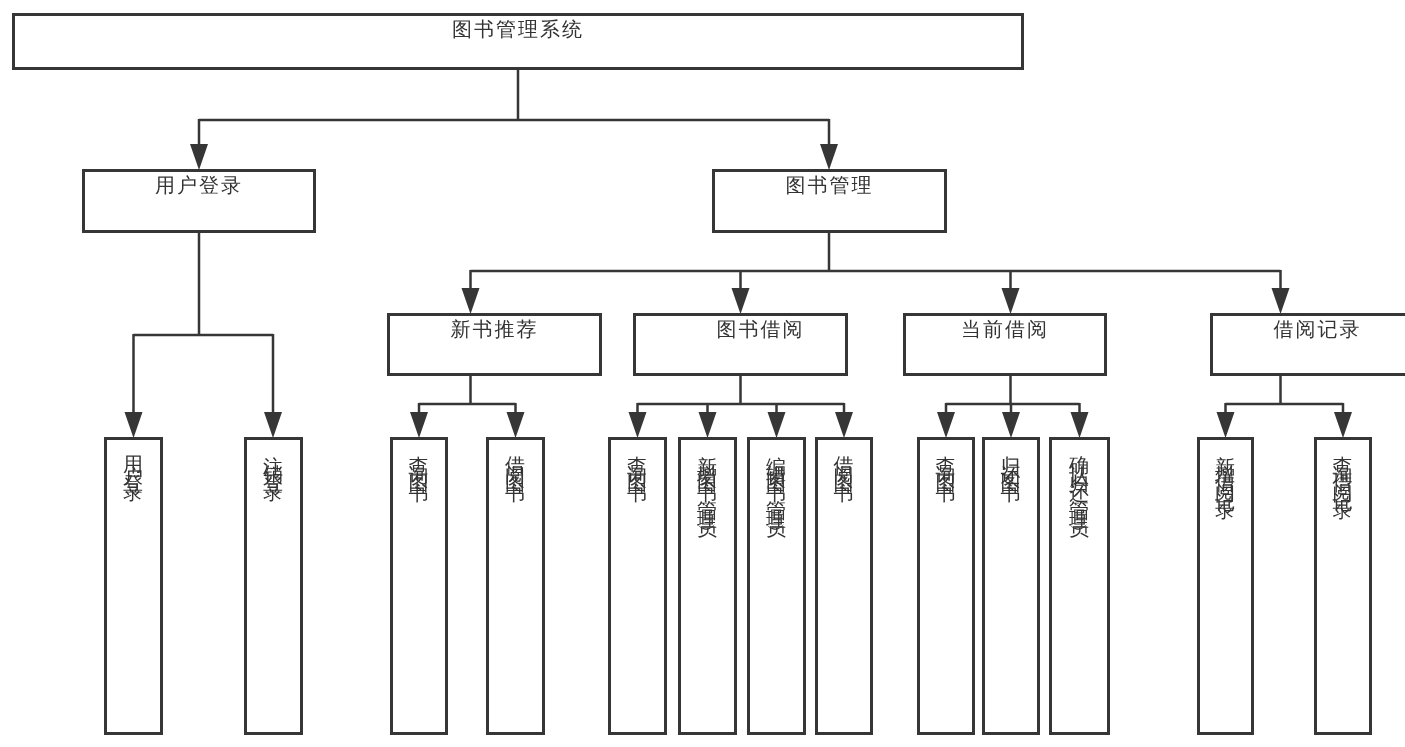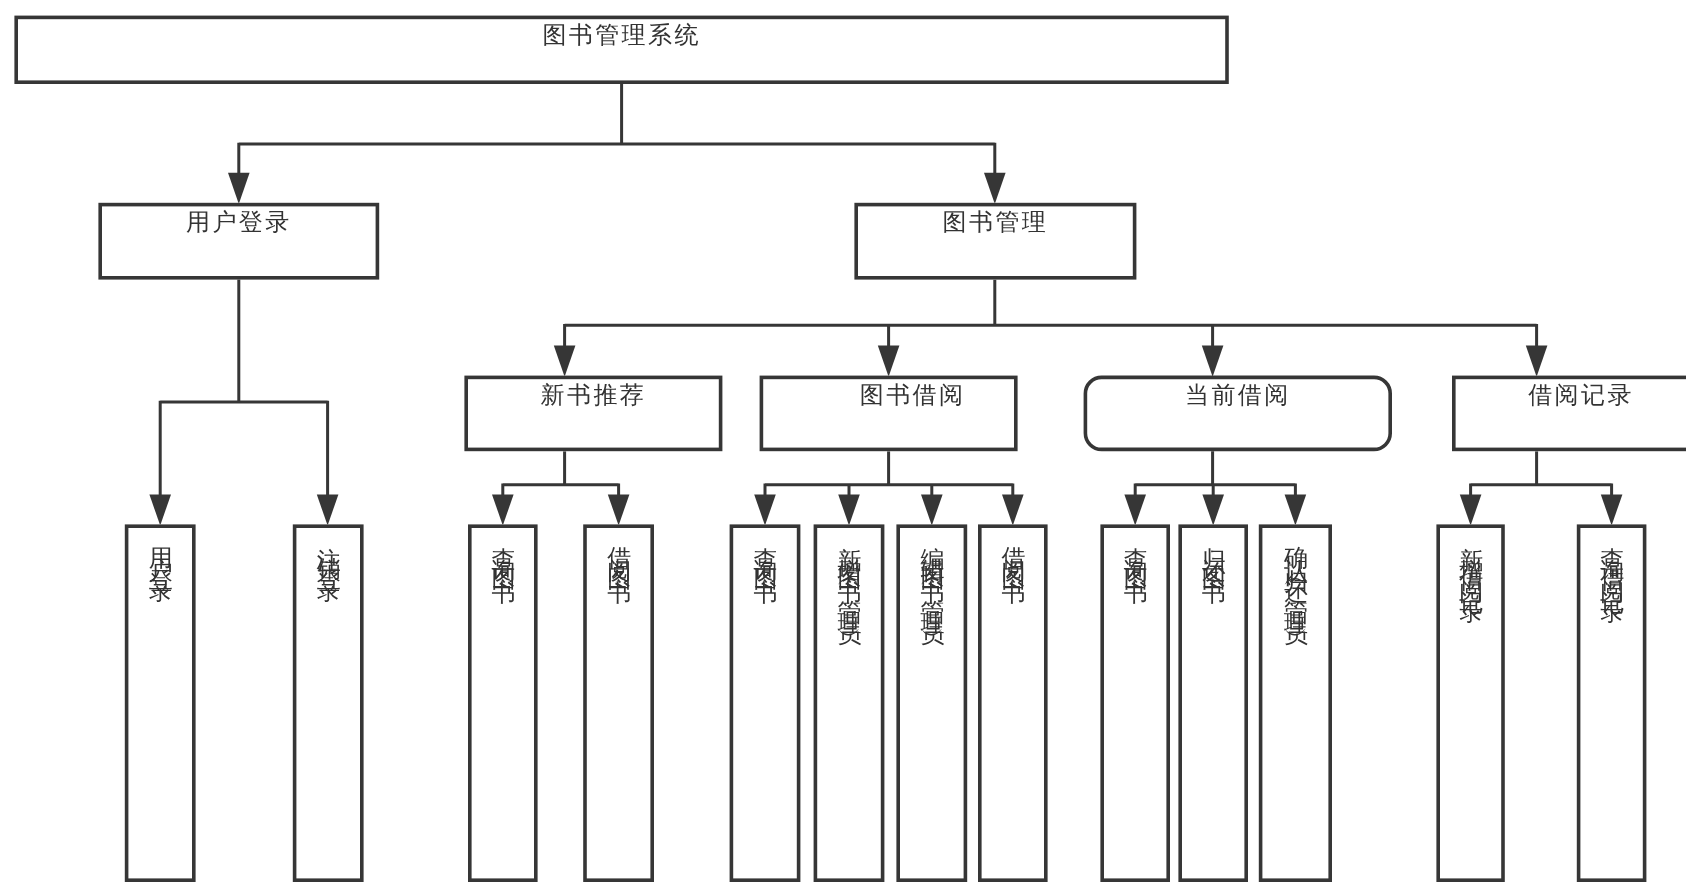--- a/index.html
+++ b/index.html
@@ -107,21 +107,21 @@
   <div class="box" style="left:712px; top:169px; width:235px; height:64px;">
     <span>图书管理</span>
   </div>
 
   <div class="box" style="left:363px; top:313px; width:215px; height:63px;margin-left:24px;">
     <span>新书推荐</span>
   </div>
   <div class="box" style="left:633px; top:313px; width:215px; height:63px;padding-left:40px;">
     <span>图书借阅</span>
   </div>
-  <div class="box" style="left:903px; top:313px; width:257px; height:63px;border-radius:15px;">
+  <div class="box" style="left:903px; top:313px; width:204px; height:63px;">
     <span>当前借阅</span>
   </div>
   <div class="box" style="left:1173px; top:313px; width:215px; height:63px;margin-left:37px;">
     <span>借阅记录</span>
   </div>
 
   <div class="vbox" style="left:104px; top:437px; width:59px; height:298px;">
     <span>用户登录</span>
   </div>
   <div class="vbox" style="left:244px; top:437px; width:59px; height:298px;">

